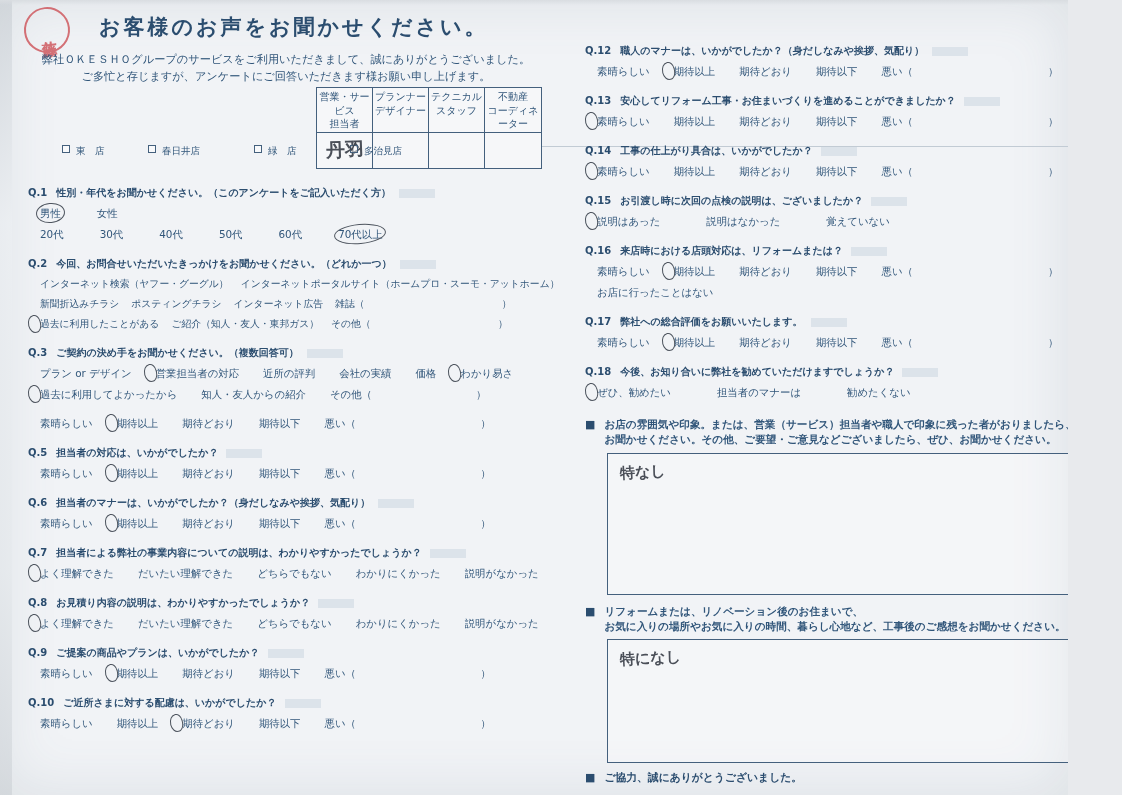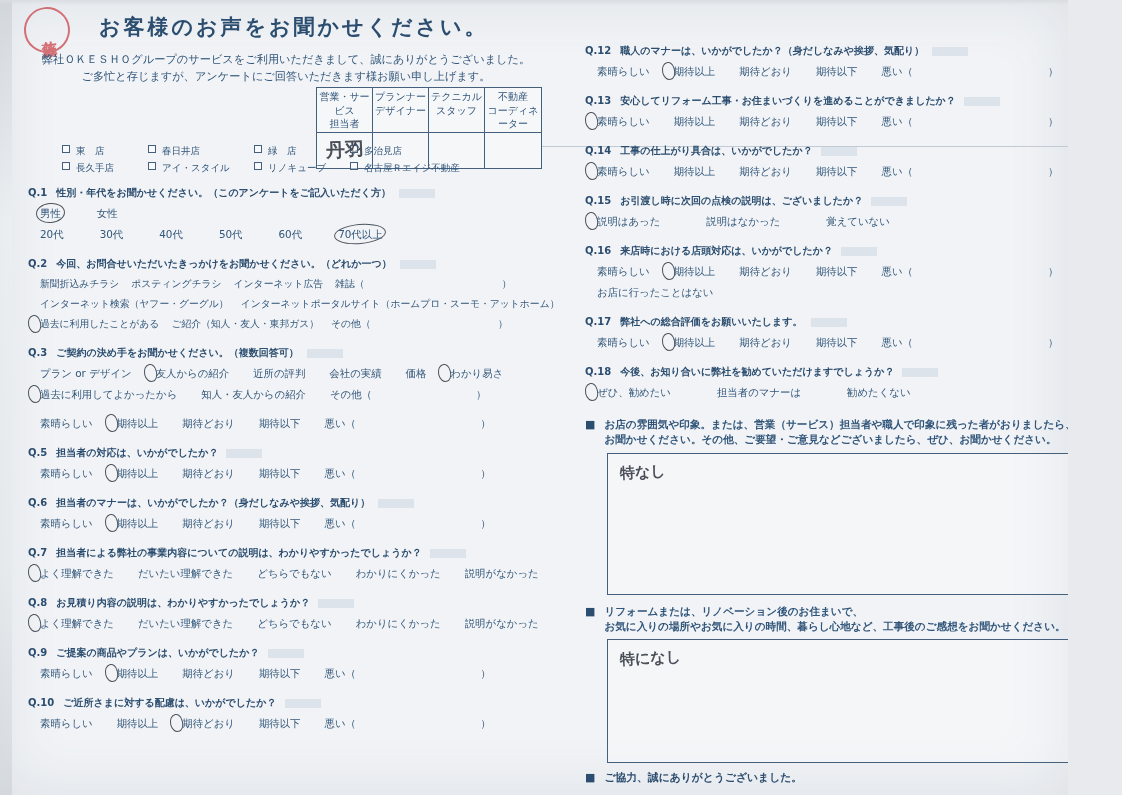--- a/index.html
+++ b/index.html
@@ -109,38 +109,20 @@
         <span class="store">
           <span class="cb"></span>
           <span>緑　店</span>
         </span>
         <span class="store">
           <span class="cb"></span>
           <span class="check">✓</span>
           <span>多治見店</span>
         </span>
       </div>
-      <div class="store-row">
-        <span class="store">
-          <span class="cb"></span>
-          <span>長久手店</span>
-        </span>
-        <span class="store">
-          <span class="cb"></span>
-          <span>アイ・スタイル</span>
-        </span>
-        <span class="store">
-          <span class="cb"></span>
-          <span>リノキューブ</span>
-        </span>
-        <span class="store">
-          <span class="cb"></span>
-          <span>名古屋Ｒエイジ不動産</span>
-        </span>
-      </div>
     </div>
   <div class="scanline"></div>
 
   <div id="ql" class="qcol">
       <div class="q">
         <div class="q-title"><span class="q-num">Q.1</span><span>性別・年代をお聞かせください。（このアンケートをご記入いただく方）</span></div>
         <div class="q-line g-wide">
           <span class="opt cf">男性</span>
           <span class="opt">女性</span>
         </div>
@@ -149,40 +131,40 @@
           <span class="opt">30代</span>
           <span class="opt">40代</span>
           <span class="opt">50代</span>
           <span class="opt">60代</span>
           <span class="opt cf">70代以上</span>
         </div>
       </div>
       <div class="q">
         <div class="q-title"><span class="q-num">Q.2</span><span>今回、お問合せいただいたきっかけをお聞かせください。（どれか一つ）</span></div>
         <div class="q-line g-tight">
+          <span class="opt">インターネット検索（ヤフー・グーグル）</span>
+          <span class="opt">インターネットポータルサイト（ホームプロ・スーモ・アットホーム）</span>
+        </div>
+        <div class="q-line g-tight">
           <span class="opt">新聞折込みチラシ</span>
           <span class="opt">ポスティングチラシ</span>
           <span class="opt">インターネット広告</span>
           <span class="opt">雑誌（　　　　　　　　　　　　　　）</span>
         </div>
         <div class="q-line g-tight">
-          <span class="opt">インターネット検索（ヤフー・グーグル）</span>
-          <span class="opt">インターネットポータルサイト（ホームプロ・スーモ・アットホーム）</span>
-        </div>
-        <div class="q-line g-tight">
           <span class="opt c">過去に利用したことがある</span>
           <span class="opt">ご紹介（知人・友人・東邦ガス）</span>
           <span class="opt">その他（　　　　　　　　　　　　　）</span>
         </div>
       </div>
       <div class="q">
         <div class="q-title"><span class="q-num">Q.3</span><span>ご契約の決め手をお聞かせください。（複数回答可）</span></div>
         <div class="q-line">
           <span class="opt">プラン or デザイン</span>
-          <span class="opt c">友人からの紹介</span>
+          <span class="opt c">営業担当者の対応</span>
           <span class="opt">近所の評判</span>
           <span class="opt">会社の実績</span>
           <span class="opt">価格</span>
           <span class="opt c">わかり易さ</span>
         </div>
         <div class="q-line">
           <span class="opt c">過去に利用してよかったから</span>
           <span class="opt">知人・友人からの紹介</span>
           <span class="opt">その他（　　　　　　　　　　）</span>
         </div>
@@ -290,21 +272,21 @@
       </div>
       <div class="q">
         <div class="q-title"><span class="q-num">Q.15</span><span>お引渡し時に次回の点検の説明は、ございましたか？</span></div>
         <div class="q-line g-wide2">
           <span class="opt c">説明はあった</span>
           <span class="opt">説明はなかった</span>
           <span class="opt">覚えていない</span>
         </div>
       </div>
       <div class="q">
-        <div class="q-title"><span class="q-num">Q.16</span><span>来店時における店頭対応は、いかがでしたか？</span></div>
+        <div class="q-title"><span class="q-num">Q.16</span><span>来店時における店頭対応は、リフォームまたは？</span></div>
         <div class="q-line">
           <span class="opt">素晴らしい</span>
           <span class="opt c">期待以上</span>
           <span class="opt">期待どおり</span>
           <span class="opt">期待以下</span>
           <span class="opt">悪い（　　　　　　　　　　　　　）</span>
         </div>
         <div class="q-line">
           <span class="opt">お店に行ったことはない</span>
         </div>

